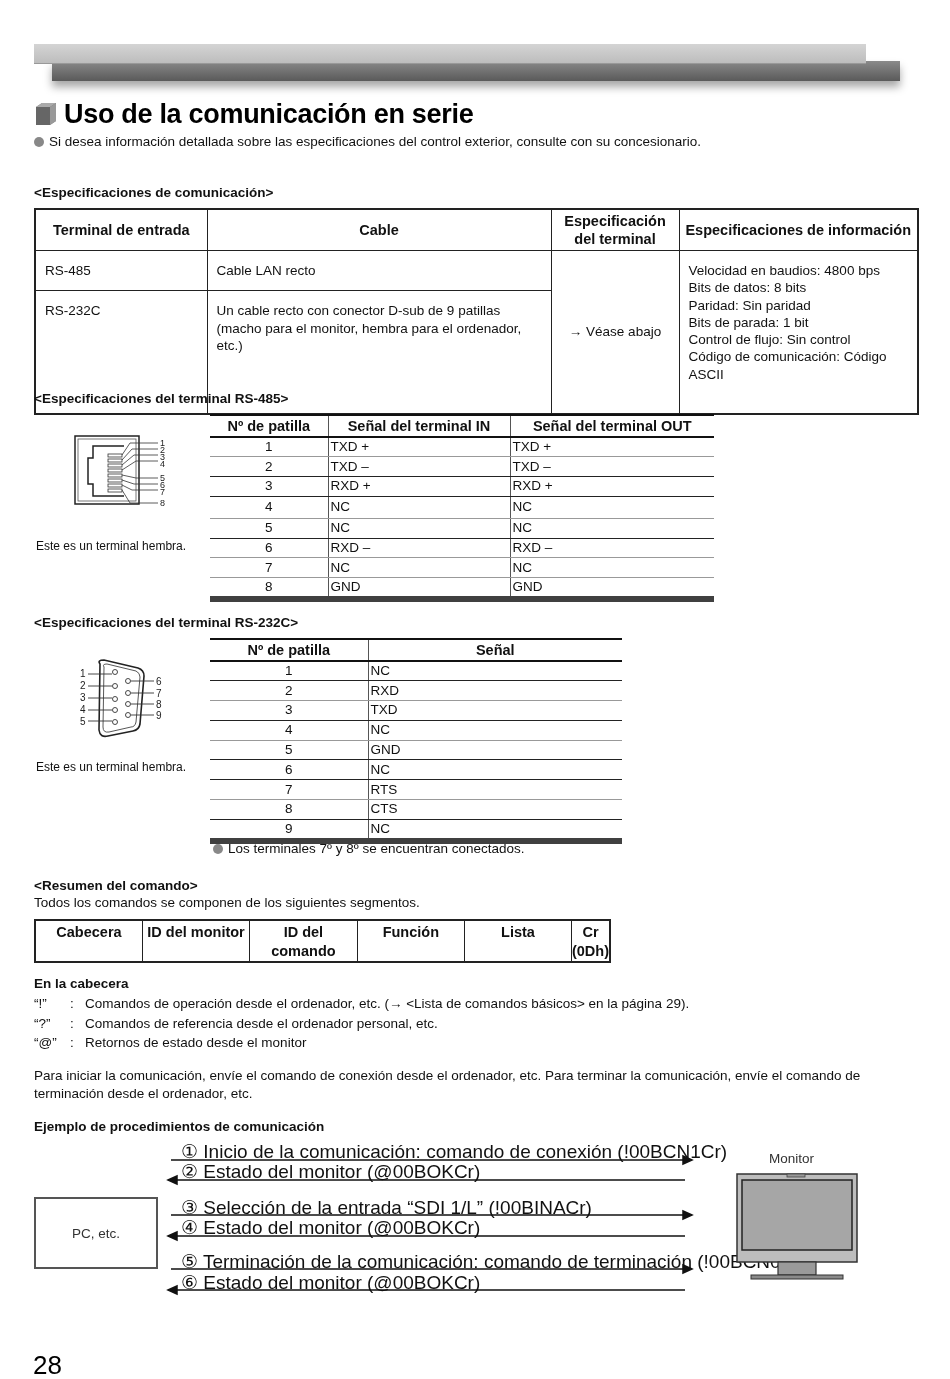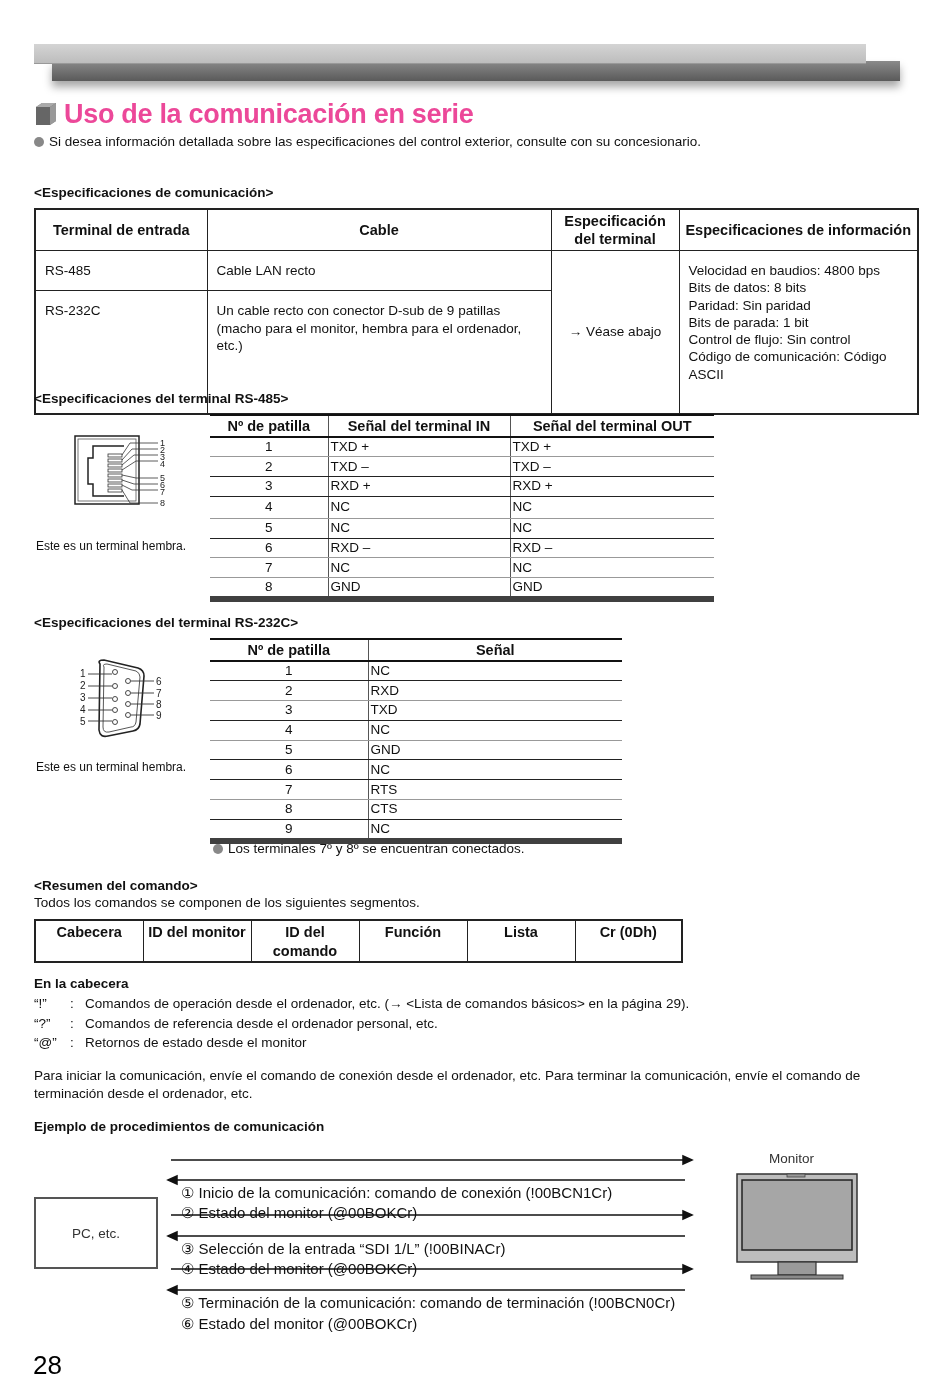--- a/index.html
+++ b/index.html
@@ -10,21 +10,21 @@
   .page-header { position: absolute; left: 34px; top: 10px; width: 870px; height: 80px; }
   .hdr-shadow { position: absolute; left: 18px; top: 51px; width: 848px; height: 20px;
     background: linear-gradient(#8a8a8a, #5a5a5a); box-shadow: 0 6px 8px rgba(0,0,0,0.35); }
   .hdr-bar { position: absolute; left: 0; top: 34px; width: 832px; height: 20px;
     background: linear-gradient(#d4d4d4, #bdbdbd); border-bottom: 1px solid #999; }
   .hdr-title { position: absolute; left: 12px; top: 4px; font-size: 36px; font-weight: bold; letter-spacing: -0.5px; color: #000; line-height: 44px; }
 
   
   .section-title { position: absolute; left: 34px; top: 96px; height: 36px; display: flex; align-items: center; }
   .cube-icon { width: 24px; height: 24px; margin-right: 6px; position: relative; }
-  .section-title h2 { font-size: 27px; font-weight: bold; color: #ec4899; letter-spacing: -0.3px; }
+  .section-title h2 { font-size: 27px; font-weight: bold; color: #000000; letter-spacing: -0.3px; }
 
   .intro { position: absolute; left: 34px; top: 133px; font-size: 13.5px; line-height: 17px; }
   .bullet { display: inline-block; width: 10px; height: 10px; border-radius: 50%; background: #888; margin-right: 5px; vertical-align: -1px; }
 
   .sub-heading { font-weight: bold; font-size: 13.5px; }
 
   
   .abs { position: absolute; }
   table { border-collapse: collapse; }
   .spec-table { position: absolute; left: 34px; top: 208px; width: 885px; border: 2px solid #222; font-size: 13.5px; }
@@ -38,31 +38,31 @@
   .pin-table td { height: 19.8px; padding: 0 2px; line-height: 18px; }
   .pin-table td.num { text-align: center; }
   .pin-table th + th, .pin-table td + td { border-left: 1px solid #555; }
   .pin-table tr.dark td { border-bottom: 1.5px solid #222; }
   .pin-table tr.light td { border-bottom: 1.5px solid #999; }
   .pin-table tr:last-child td { border-bottom: none; }
 
   .female-note { position: absolute; font-size: 12px; text-align: center; }
 
   
-  .cmd-table { position: absolute; left: 34px; top: 919px; width: 649px; border: 2px solid #222; }
+  .cmd-table { position: absolute; left: 34px; top: 919px; width: 577px; border: 2px solid #222; }
   .cmd-table td { border: 1px solid #222; text-align: center; vertical-align: top; font-weight: bold; font-size: 14.5px; line-height: 19px; height: 42px; padding-top: 2px; }
 
   .cab-list { position: absolute; left: 34px; top: 994px; font-size: 13.5px; line-height: 19.5px; }
   .cab-list .row { display: flex; }
   .cab-list .sym { width: 36px; }
   .cab-list .colon { width: 15px; }
 
   
   .pc-box { position: absolute; left: 34px; top: 1197px; width: 124px; height: 72px; border: 2px solid #555; display: flex; align-items: center; justify-content: center; font-size: 13.5px; color: #333; }
-  .arrow-label { position: absolute; font-size: 15px; white-space: nowrap; margin-top: 44px; }
+  .arrow-label { position: absolute; font-size: 19px; white-space: nowrap; }
   .monitor-label { position: absolute; left: 769px; top: 1151px; font-size: 13.5px; color: #333; }
 
   .page-num { position: absolute; left: 33px; top: 1350px; font-size: 26px; color: #000; }
 </style>
 </head>
 <body>
 
 <div class="page-header">
   <div class="hdr-shadow"></div>
   <div class="hdr-bar"></div>

